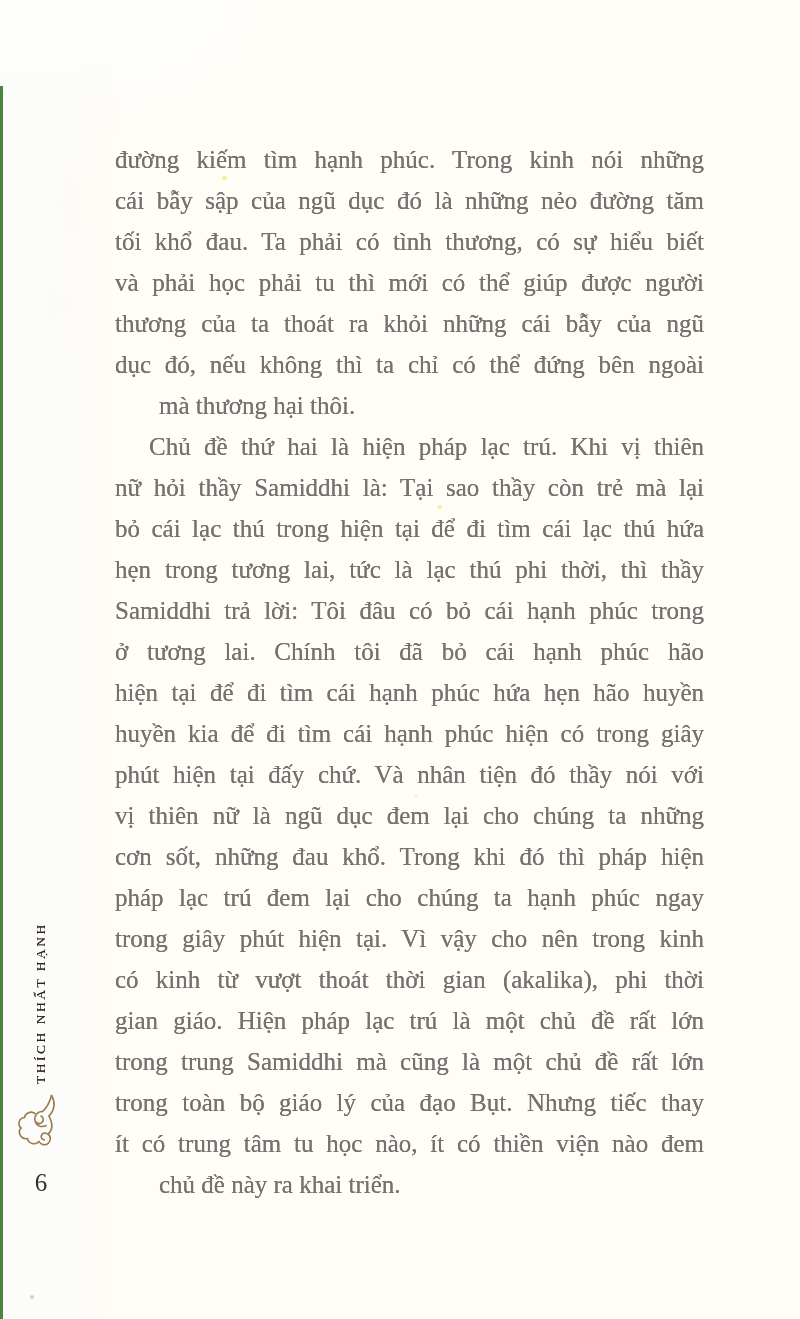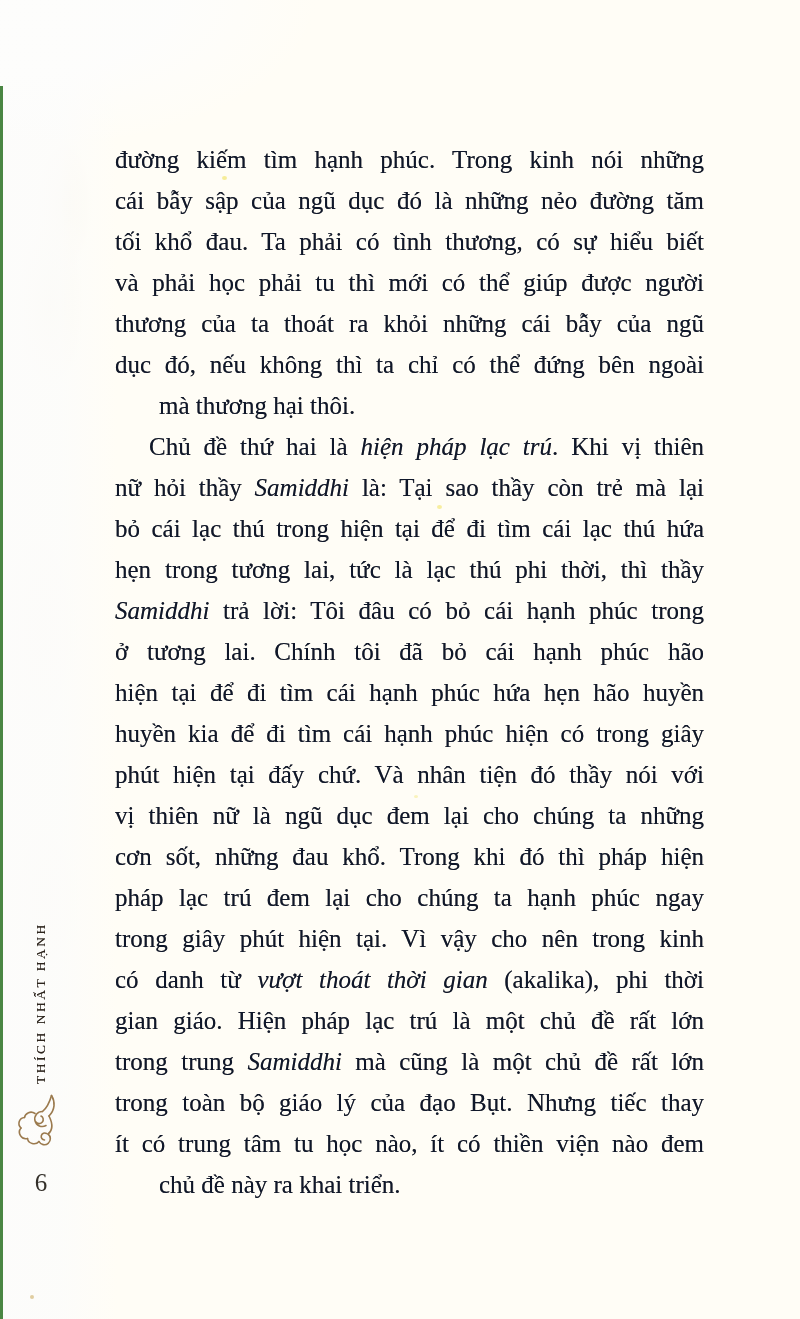--- a/index.html
+++ b/index.html
@@ -16,29 +16,29 @@
       radial-gradient(ellipse 40px 95px at 64px 205px, rgba(247,240,223,.55), rgba(247,240,223,0) 72%),
       radial-gradient(ellipse 48px 120px at 50px 305px, rgba(246,238,219,.6), rgba(246,238,219,0) 72%),
       radial-gradient(ellipse 55px 160px at 38px 630px, rgba(248,242,228,.4), rgba(248,242,228,0) 72%),
       radial-gradient(ellipse 50px 130px at 44px 900px, rgba(248,242,228,.32), rgba(248,242,228,0) 72%);
   }
   .edge-line{
     position:absolute;left:0;top:86px;width:3px;height:1233px;z-index:3;
   }
   .text-block{
     position:absolute;left:115px;top:139px;width:589px;z-index:2;
-    font-size:25px;line-height:41px;color:#0f172a;
+    font-size:25px;line-height:41px;color:#737373;
     text-shadow:0 0 .4px rgba(33,27,21,.6);
   }
   .line{
     height:41px;text-align:justify;text-align-last:justify;
   }
   .line.para-last{text-align-last:left;margin-left:44px;}
   .line.indent{padding-left:34px;}
-  .it{font-style:italic;}
+  .it{}
   .author-vertical{
     position:absolute;left:41px;top:1003px;z-index:2;
     transform:translate(-50%,-50%) rotate(-90deg);
     transform-origin:center;
     white-space:nowrap;
     font-size:13.5px;letter-spacing:2.5px;color:#2c241c;
     text-shadow:0 0 .4px rgba(44,36,28,.7);
   }
   .ornament{
     position:absolute;left:15px;top:1094px;width:52px;height:64px;z-index:2;
@@ -74,21 +74,21 @@
     <div class="line"><span>hẹn trong tương lai, tức là lạc thú phi thời, thì thầy</span></div>
     <div class="line"><span class="it">Samiddhi</span><span> trả lời: Tôi đâu có bỏ cái hạnh phúc trong</span></div>
     <div class="line"><span>ở tương lai. Chính tôi đã bỏ cái hạnh phúc hão</span></div>
     <div class="line"><span>hiện tại để đi tìm cái hạnh phúc hứa hẹn hão huyền</span></div>
     <div class="line"><span>huyền kia để đi tìm cái hạnh phúc hiện có trong giây</span></div>
     <div class="line"><span>phút hiện tại đấy chứ. Và nhân tiện đó thầy nói với</span></div>
     <div class="line"><span>vị thiên nữ là ngũ dục đem lại cho chúng ta những</span></div>
     <div class="line"><span>cơn sốt, những đau khổ. Trong khi đó thì pháp hiện</span></div>
     <div class="line"><span>pháp lạc trú đem lại cho chúng ta hạnh phúc ngay</span></div>
     <div class="line"><span>trong giây phút hiện tại. Vì vậy cho nên trong kinh</span></div>
-    <div class="line"><span>có danh từ </span><span class="it">vượt thoát thời gian</span><span> (akalika), phi thời</span></div>
+    <div class="line"><span>có kinh từ </span><span class="it">vượt thoát thời gian</span><span> (akalika), phi thời</span></div>
     <div class="line"><span>gian giáo. Hiện pháp lạc trú là một chủ đề rất lớn</span></div>
     <div class="line"><span>trong trung </span><span class="it">Samiddhi</span><span> mà cũng là một chủ đề rất lớn</span></div>
     <div class="line"><span>trong toàn bộ giáo lý của đạo Bụt. Nhưng tiếc thay</span></div>
     <div class="line"><span>ít có trung tâm tu học nào, ít có thiền viện nào đem</span></div>
     <div class="line para-last"><span>chủ đề này ra khai triển.</span></div>
   </div>
 
 <div class="author-vertical">THÍCH NHẤT HẠNH</div>
 
 <div class="ornament">

